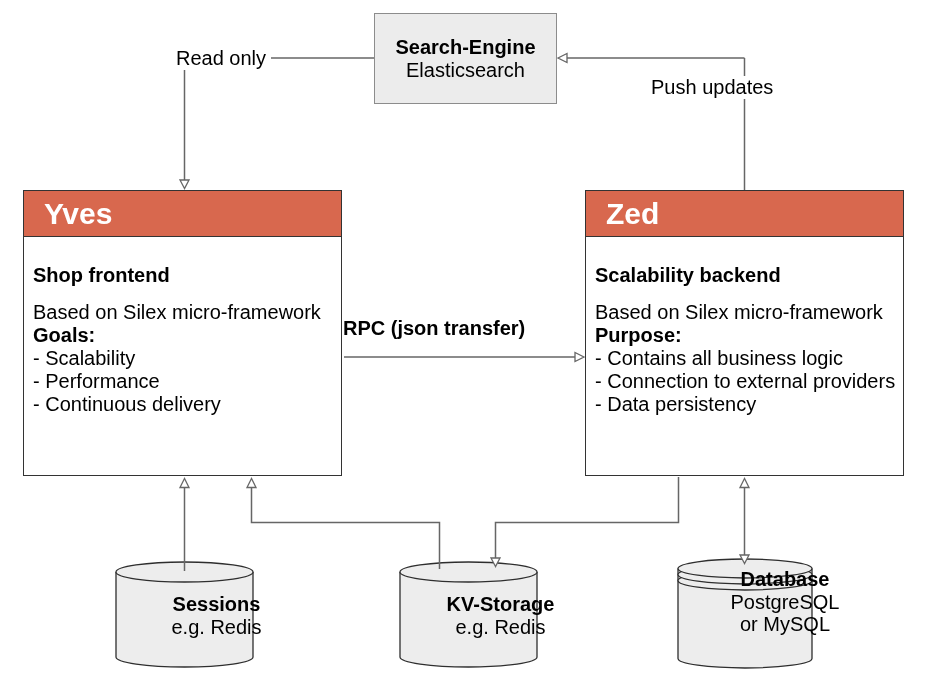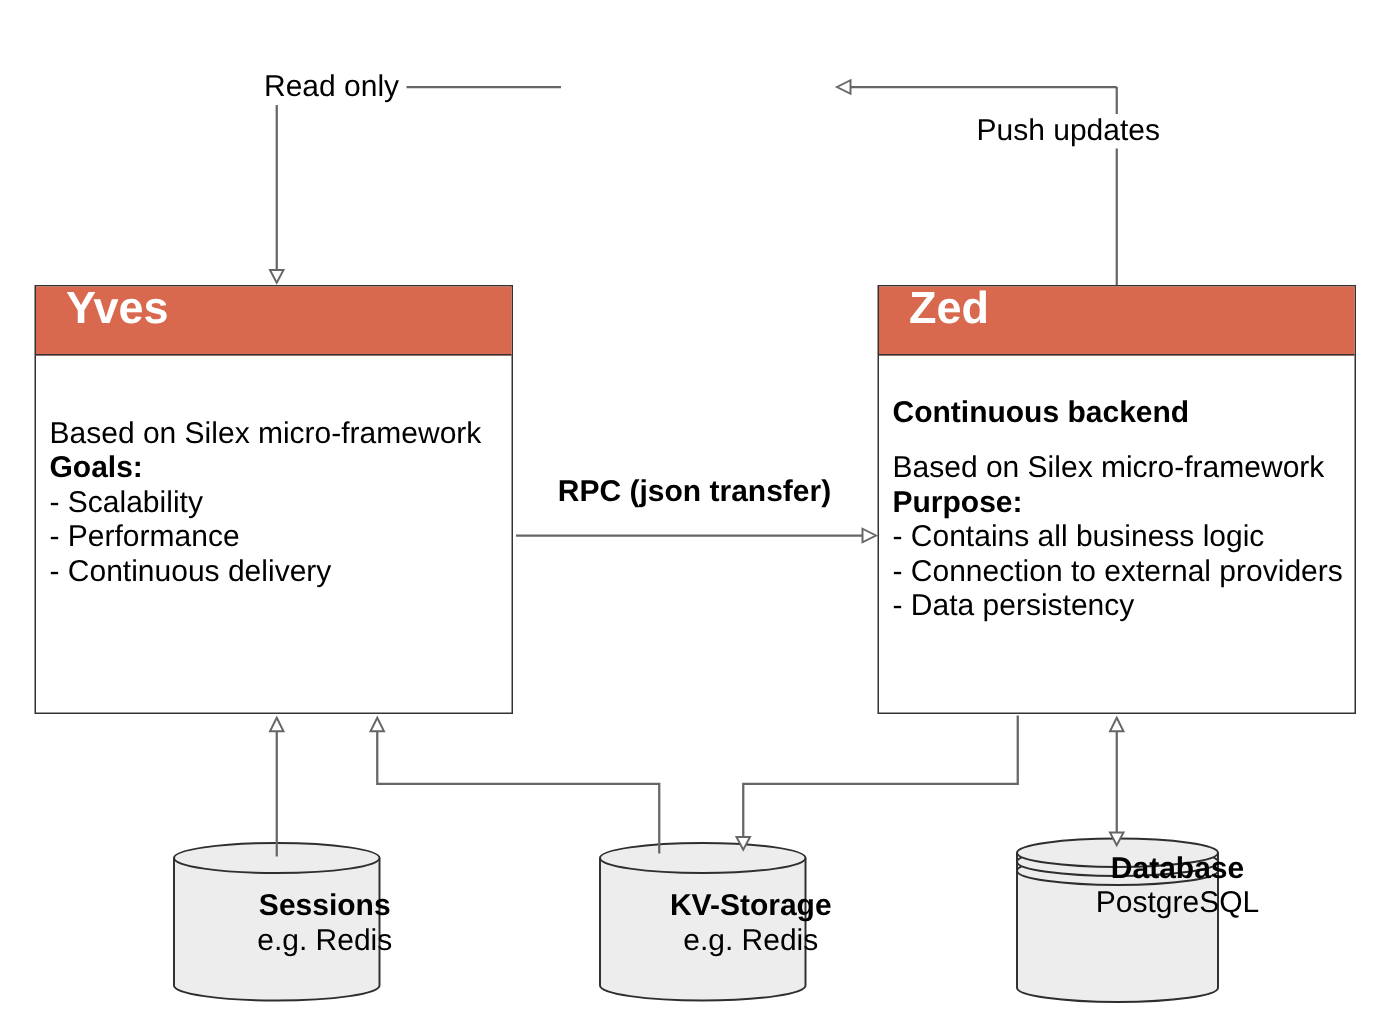--- a/index.html
+++ b/index.html
@@ -24,34 +24,34 @@
     display:flex; flex-direction:column; justify-content:center; text-align:center;
   }
 
   
   .app-box { width:317px; height:284px; background:#fff; border:1.5px solid var(--box-border,#333); }
   .app-box.yves { left:23px; top:190px; }
   .app-box.zed  { left:585px; top:190px; }
   .app-header {
     height:45px; background:var(--header-red,#d8684e);
     border-bottom:1.5px solid var(--box-border,#333);
-    display:flex; align-items:flex-start; padding-left:20px;
+    display:flex; align-items:center; padding-left:20px;
     color:#fff; font-weight:bold; font-size:30px; line-height:30px;
   }
   .app-body { padding:27px 0 0 9px; }
   .app-body > div { white-space:nowrap; }
   .b { font-weight:bold; }
   .framework { margin-top:14px; }
   .heading { }
 
   
   .edge-label { background:#fff; padding:0 5px; white-space:nowrap; }
   .edge-label.read  { left:171px; top:47px; }
   .edge-label.push  { left:646px; top:47px;margin-top:29px; }
-  .rpc-label { left:343px; top:317px; width:240px; text-align:center; font-weight:bold; white-space:nowrap; }
+  .rpc-label { left:343px; top:317px; width:240px; text-align:left; font-weight:bold; white-space:nowrap; }
 
   
   .store-label { text-align:center; line-height:22.5px;margin-left:32px; }
   .store-label.sessions { left:116px; top:593px; width:137px; }
   .store-label.kv       { left:400px; top:593px; width:137px; }
   .store-label.db       { left:678px; top:568px; width:150px; }
 </style>
 </head>
 <body>
 
@@ -106,40 +106,45 @@
       <polygon class="ah" points="495.5,566.5 491,558 500,558"></polygon>
     </g>
 
     <g>
       <line class="cn" x1="744.5" y1="487" x2="744.5" y2="555"></line>
       <polygon class="ah" points="744.5,478.5 740,487.5 749,487.5"></polygon>
       <polygon class="ah" points="744.5,563.5 740,555 749,555"></polygon>
     </g>
   </svg>
 
+  <div class="abs search-box">
+    <div class="b">Search-Engine</div>
+    <div>Elasticsearch</div>
+  </div>
 
   <div class="abs app-box yves">
     <div class="app-header">
       <span>Yves</span>
     </div>
     <div class="app-body">
+      <div class="b">Shop frontend</div>
       <div class="framework">Based on Silex micro-framework</div>
       <div class="b heading">Goals:</div>
       <div>- Scalability</div>
       <div>- Performance</div>
       <div>- Continuous delivery</div>
     </div>
   </div>
 
   <div class="abs app-box zed">
     <div class="app-header">
       <span>Zed</span>
     </div>
     <div class="app-body">
-      <div class="b">Continuous backend</div>
+      <div class="b">Scalability backend</div>
       <div class="framework">Based on Silex micro-framework</div>
       <div class="b heading">Purpose:</div>
       <div>- Contains all business logic</div>
       <div>- Connection to external providers</div>
       <div>- Data persistency</div>
     </div>
   </div>
 
   <div class="abs edge-label read">Read only</div>
   <div class="abs edge-label push">Push updates</div>
@@ -149,15 +154,16 @@
     <div class="b">Sessions</div>
     <div>e.g. Redis</div>
   </div>
   <div class="abs store-label kv">
     <div class="b">KV-Storage</div>
     <div>e.g. Redis</div>
   </div>
   <div class="abs store-label db">
     <div class="b">Database</div>
     <div>PostgreSQL</div>
+    <div>or MySQL</div>
   </div>
 
 </div>
 
 </body></html>

